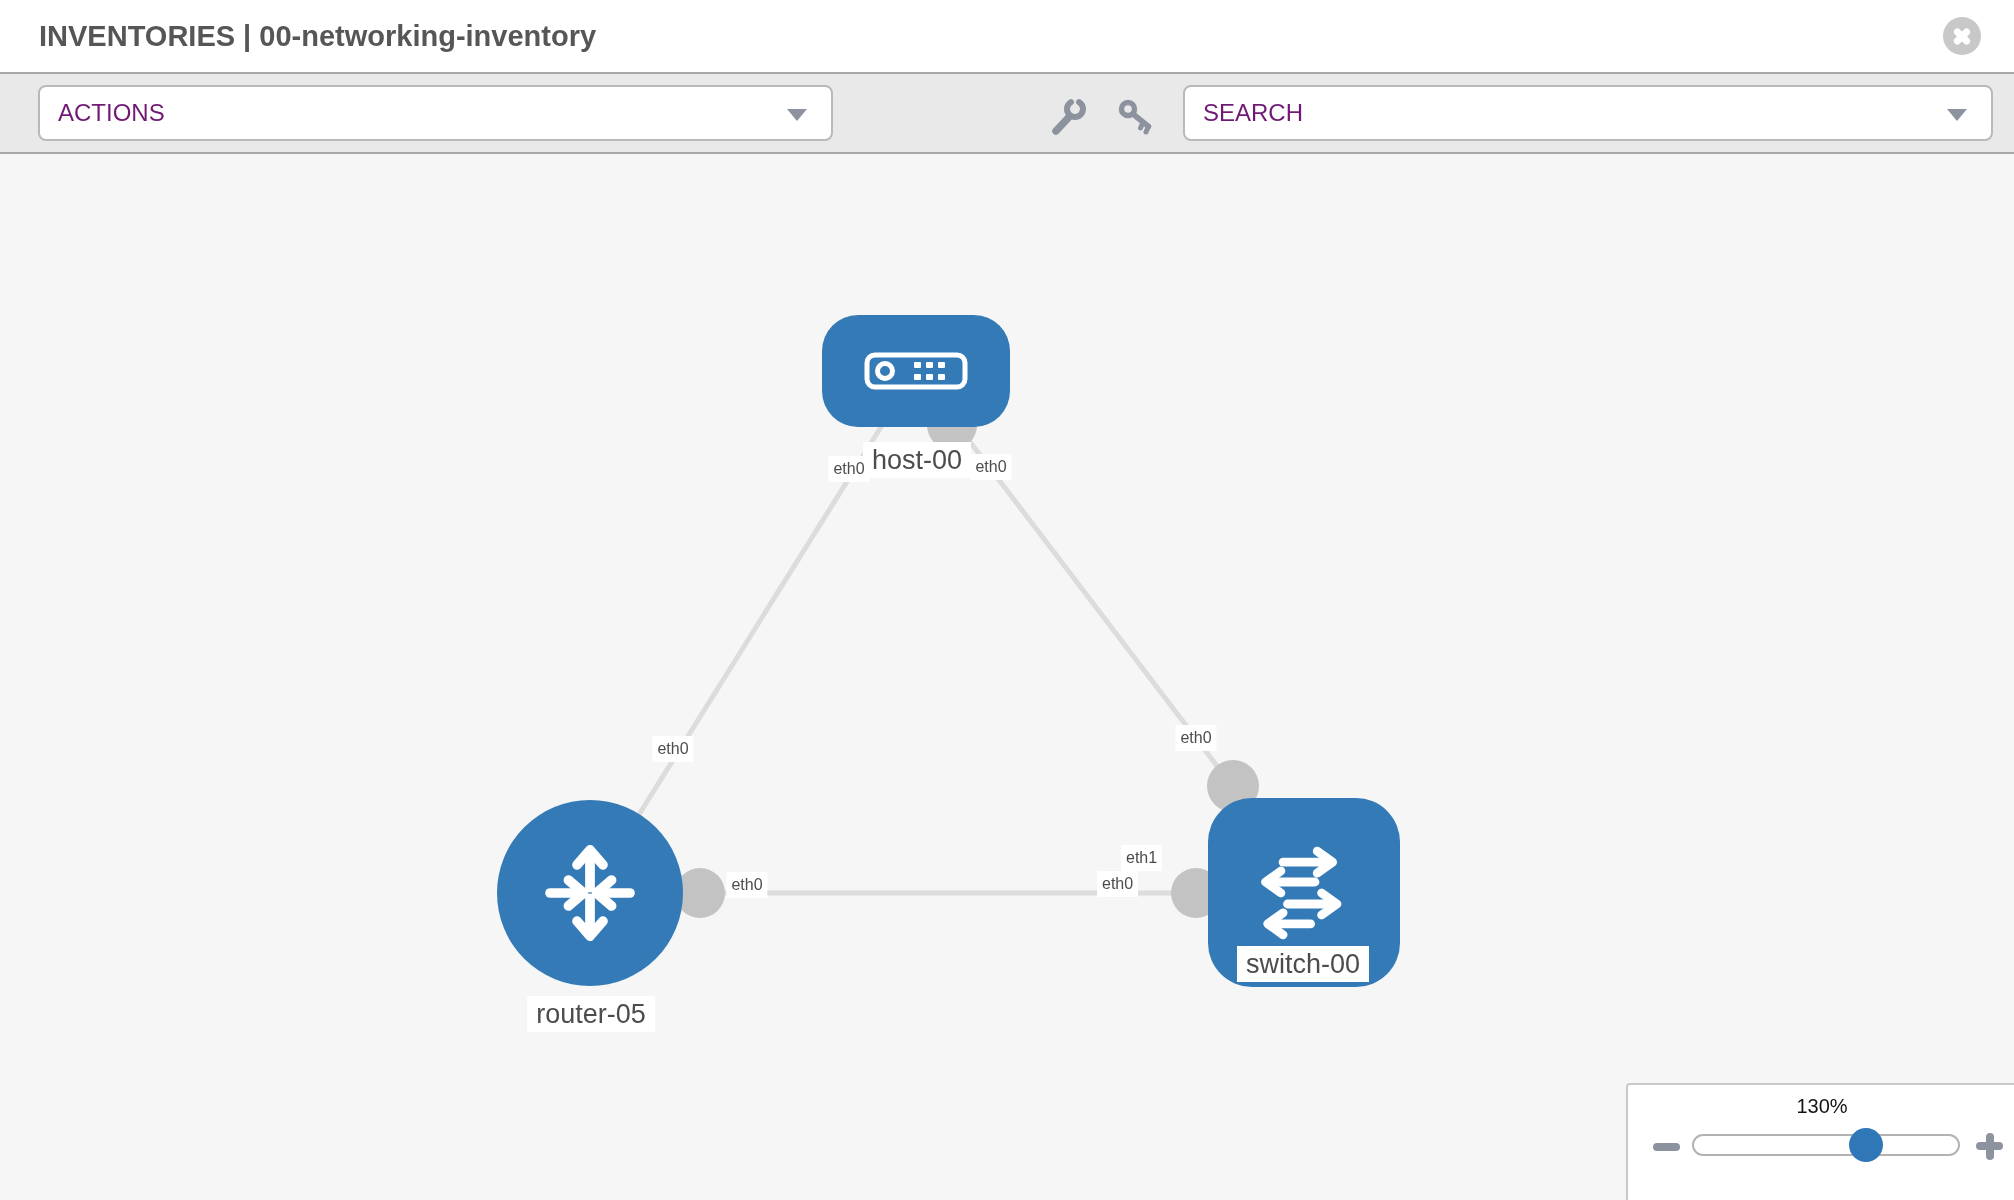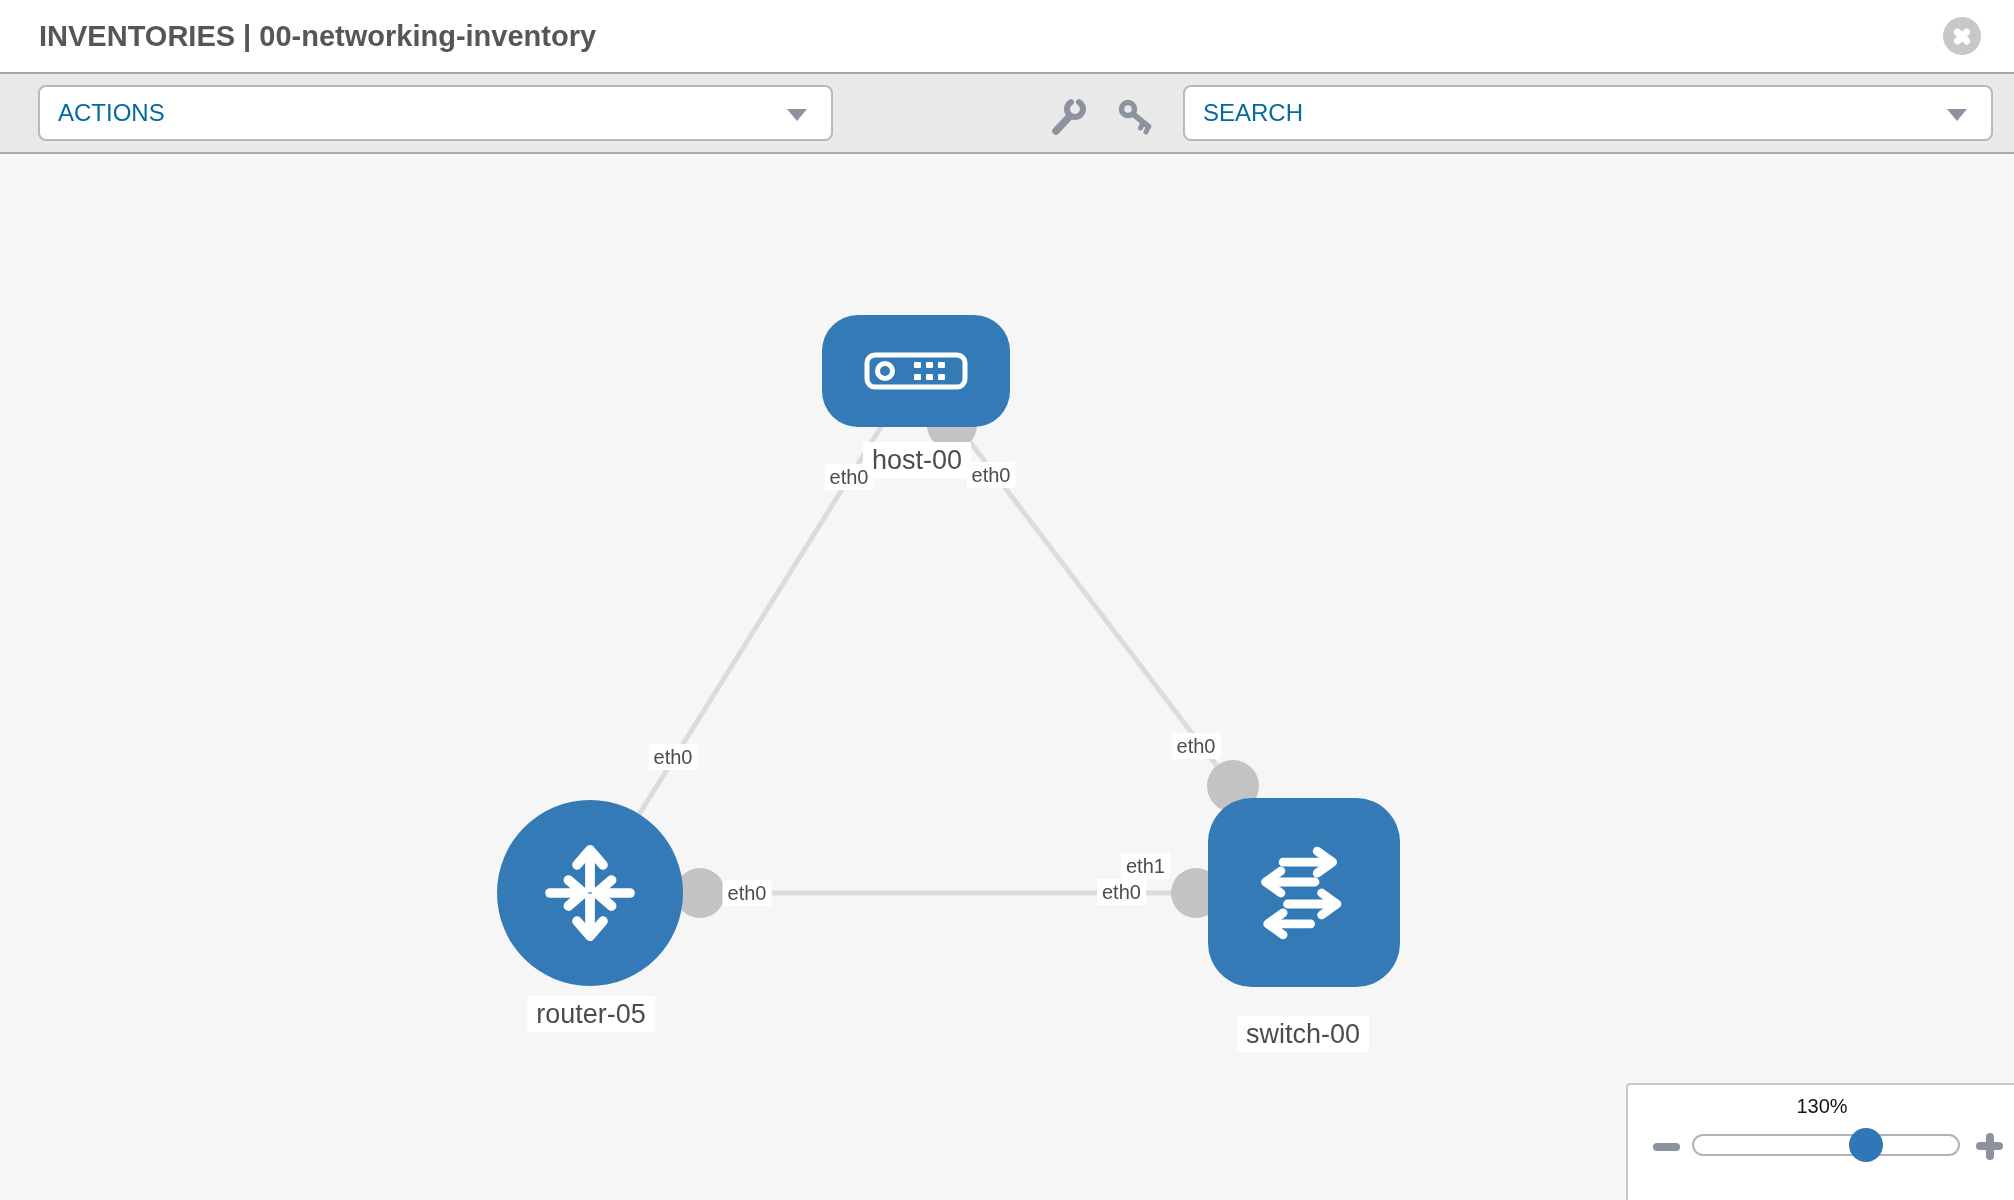--- a/index.html
+++ b/index.html
@@ -15,41 +15,41 @@
   .closebtn .xbar{position:absolute;left:9px;top:16px;width:20px;height:7px;
     background:#ffffff;border-radius:3.5px;}
   .closebtn .xbar.a{transform:rotate(45deg);}
   .closebtn .xbar.b{transform:rotate(-45deg);}
 
   
   .toolbar{position:absolute;left:0;top:72px;width:2014px;height:82px;background:#e9e9e9;
     border-top:2px solid #a8a8a8;border-bottom:2px solid #a8a8a8;box-sizing:border-box;}
   .select{position:absolute;top:13px;height:56px;background:#ffffff;border:2px solid #b9b9b9;
     border-radius:8px;box-sizing:border-box;cursor:pointer;}
-  .select .sel-label{position:absolute;left:18px;top:0;line-height:52px;font-size:24px;color:#0369a1;}
+  .select .sel-label{position:absolute;left:18px;top:0;line-height:52px;font-size:24px;color:#701a75;}
   .caret{position:absolute;right:24px;top:22px;width:0;height:0;
     border-left:10px solid transparent;border-right:10px solid transparent;
     border-top:12px solid #8d939e;}
   .select.actions{left:38px;width:795px;}
   .select.search{left:1183px;width:810px;}
   .iconbtn{position:absolute;top:97px;width:40px;height:40px;background:transparent;
     border:none;padding:0;cursor:pointer;}
   .iconbtn.wrench{left:1048px;}
   .iconbtn.key{left:1116px;}
 
   
   .canvas{position:absolute;left:0;top:154px;width:2014px;height:1046px;background:#f6f6f6;}
   .links{position:absolute;left:0;top:0;}
   .node{position:absolute;background:#337ab7;display:flex;align-items:center;
     justify-content:center;cursor:pointer;}
   .node.host{left:822px;top:161px;width:188px;height:112px;border-radius:36px;}
   .node.router{left:497px;top:646px;width:186px;height:186px;border-radius:50%;}
   .node.switch{left:1208px;top:644px;width:192px;height:189px;border-radius:44px;}
   .chip{position:absolute;background:#ffffff;color:#4c4c4c;white-space:nowrap;}
-  .chip.iface{font-size:20px;line-height:24px;padding:1px 5px;margin-top:8px;}
+  .chip.iface{font-size:16px;line-height:24px;padding:1px 5px;}
   .chip.nodename{font-size:27px;line-height:32px;padding:2px 9px;}
   .cc{transform:translateX(-50%);}
 
   
   .zoompanel{position:absolute;left:1626px;top:1083px;width:392px;height:122px;
     background:#ffffff;border:2px solid #c9c9c9;border-radius:4px;box-sizing:border-box;}
   .zoomvalue{position:absolute;left:0;top:10px;width:100%;text-align:center;
     font-size:20px;color:#141414;}
   .zminus{position:absolute;left:21px;top:48px;width:34px;height:28px;background:transparent;
     border:none;padding:0;cursor:pointer;}
@@ -153,21 +153,21 @@
           <path d="M35 60 L76 60"></path>
             <path d="M66 50 L80 60 L66 70"></path>
           <path d="M56 78 L21 78"></path>
             <path d="M31 68 L17 78 L31 88"></path>
         </g>
       </svg>
     </div>
 
     <div class="chip nodename cc" style="left:917px;top:288px;">host-00</div>
     <div class="chip nodename cc" style="left:591px;top:842px;">router-05</div>
-    <div class="chip nodename cc" style="left:1303px;top:862px;">switch-00</div>
+    <div class="chip nodename cc" style="left:1303px;top:792px;">switch-00</div>
 
     <div class="chip iface cc" style="left:849px;top:302px;">eth0</div>
     <div class="chip iface cc" style="left:991px;top:300px;">eth0</div>
     <div class="chip iface cc" style="left:673px;top:582px;">eth0</div>
     <div class="chip iface cc" style="left:1196px;top:571px;">eth0</div>
     <div class="chip iface cc" style="left:747px;top:718px;">eth0</div>
     <div class="chip iface" style="left:1097px;top:717px;">eth0</div>
     <div class="chip iface" style="left:1121px;top:691px;">eth1</div>
   </div>
 

